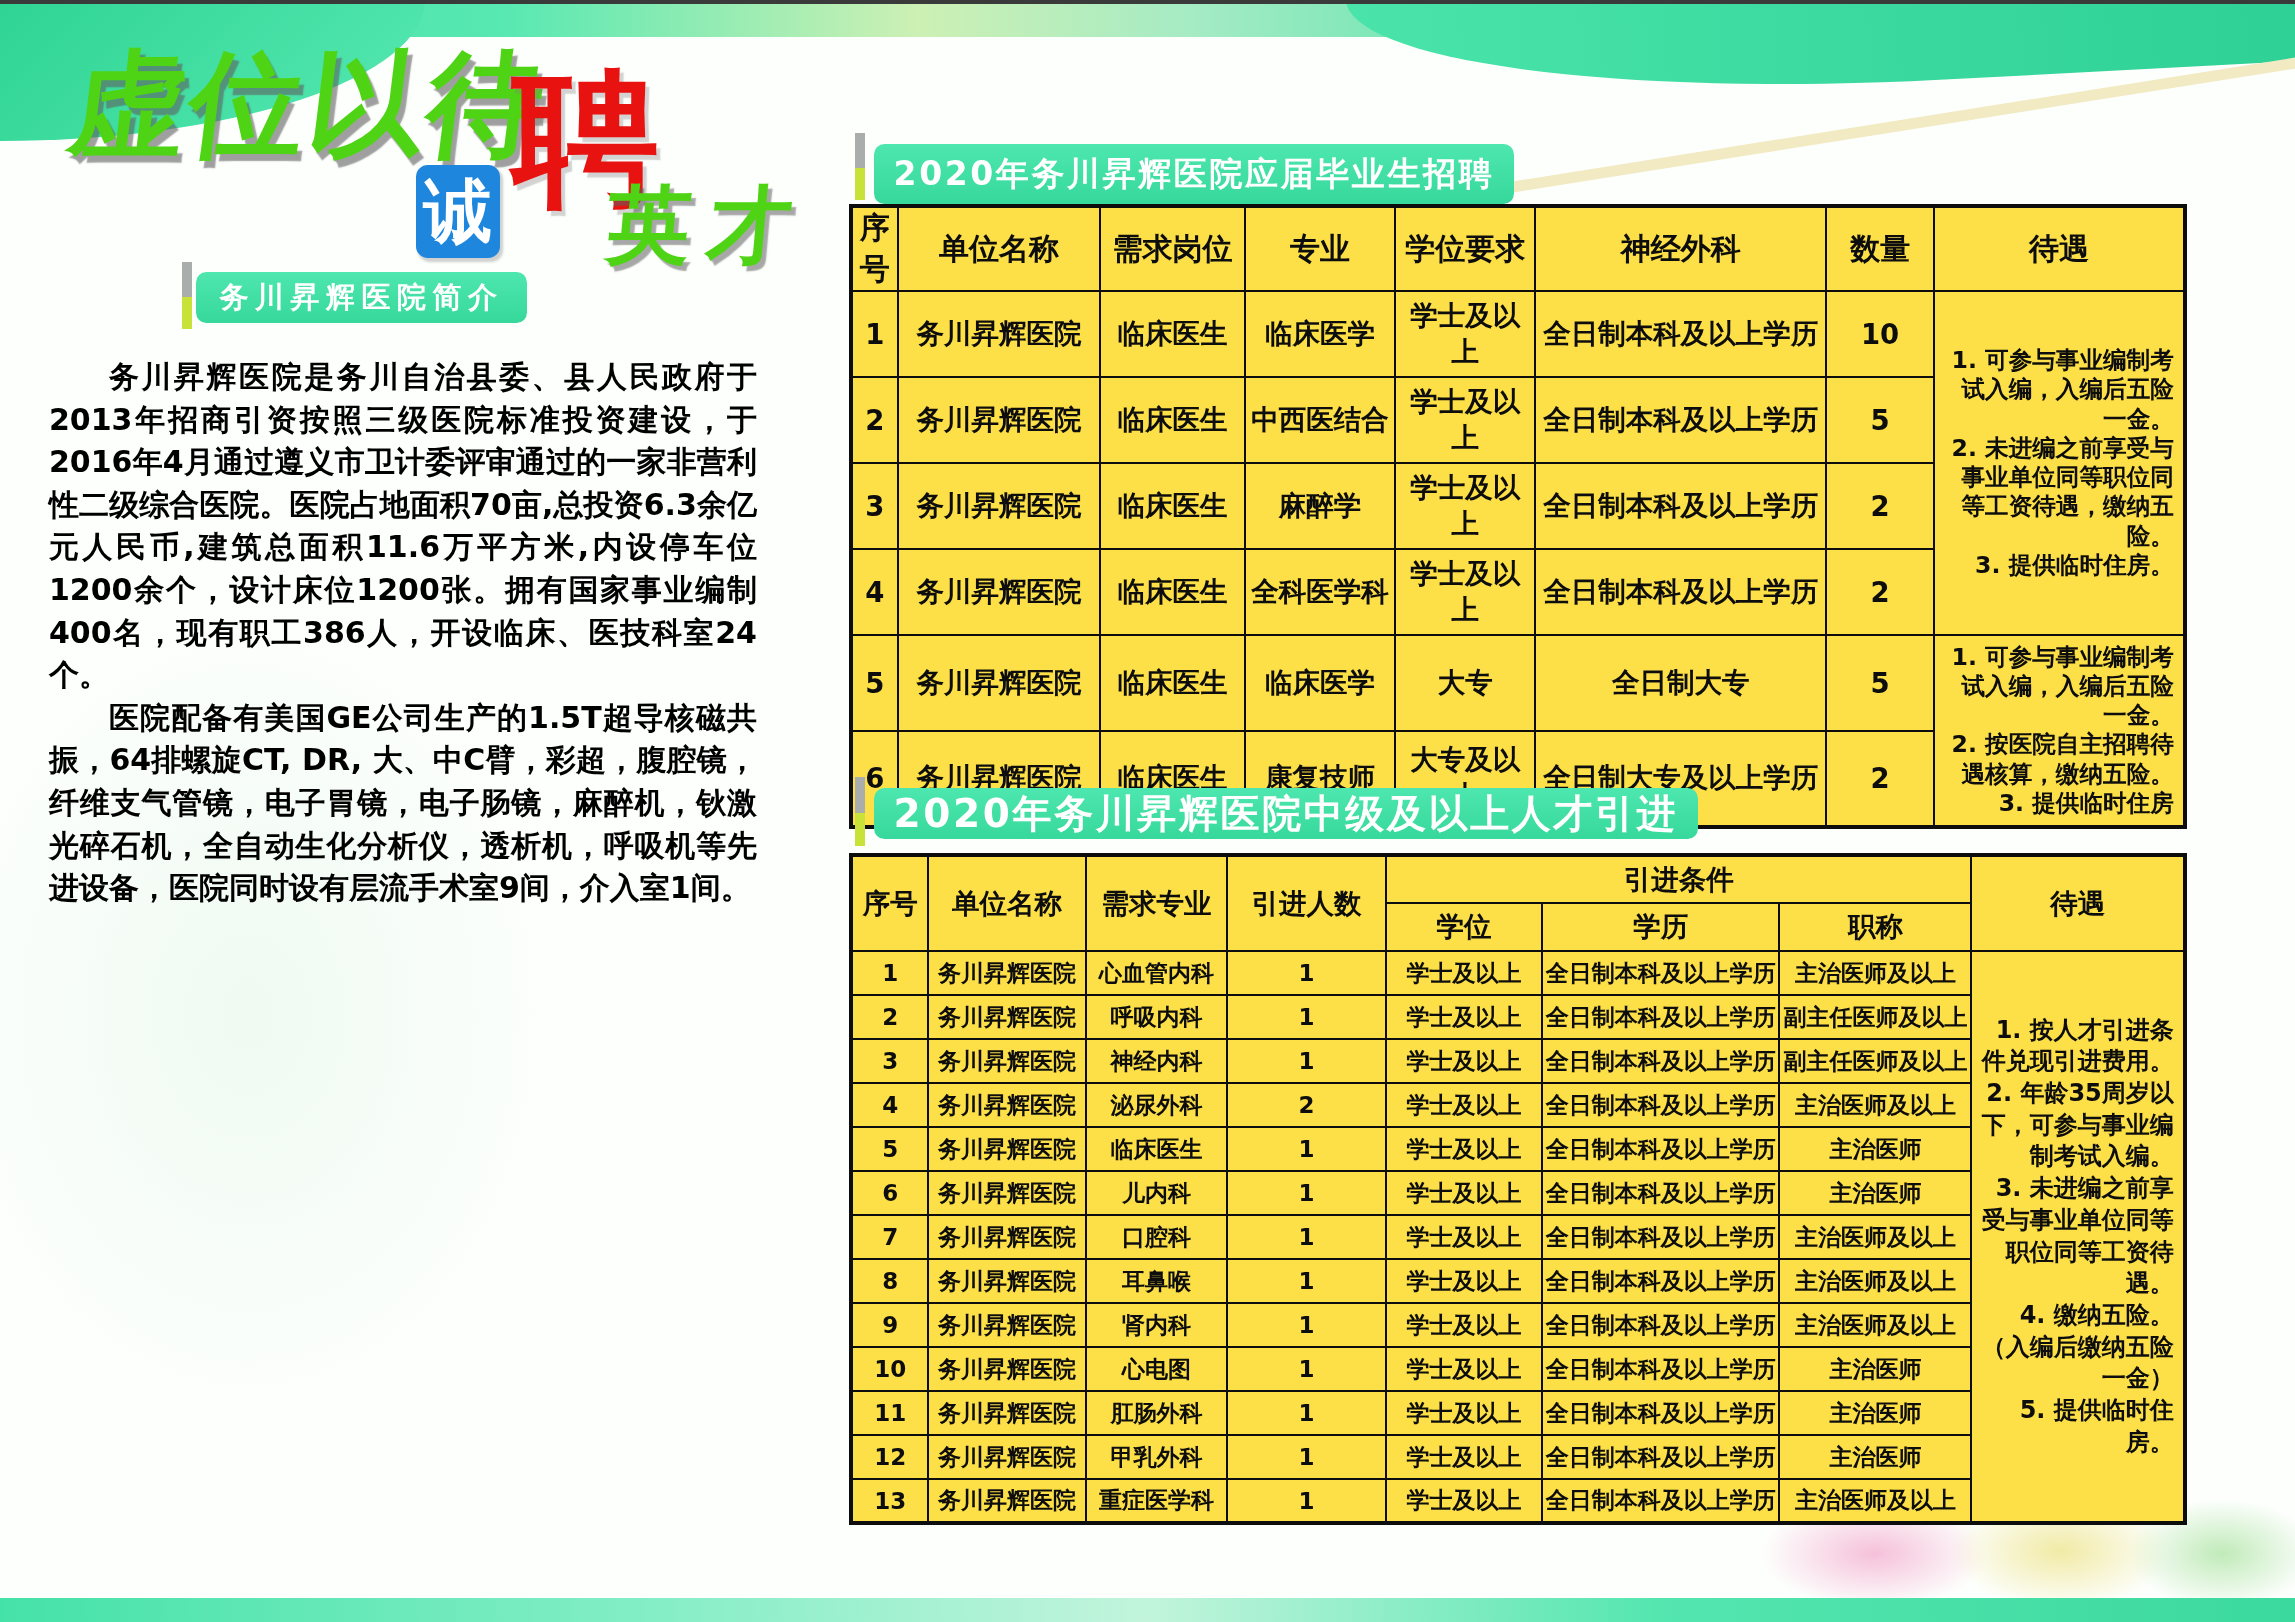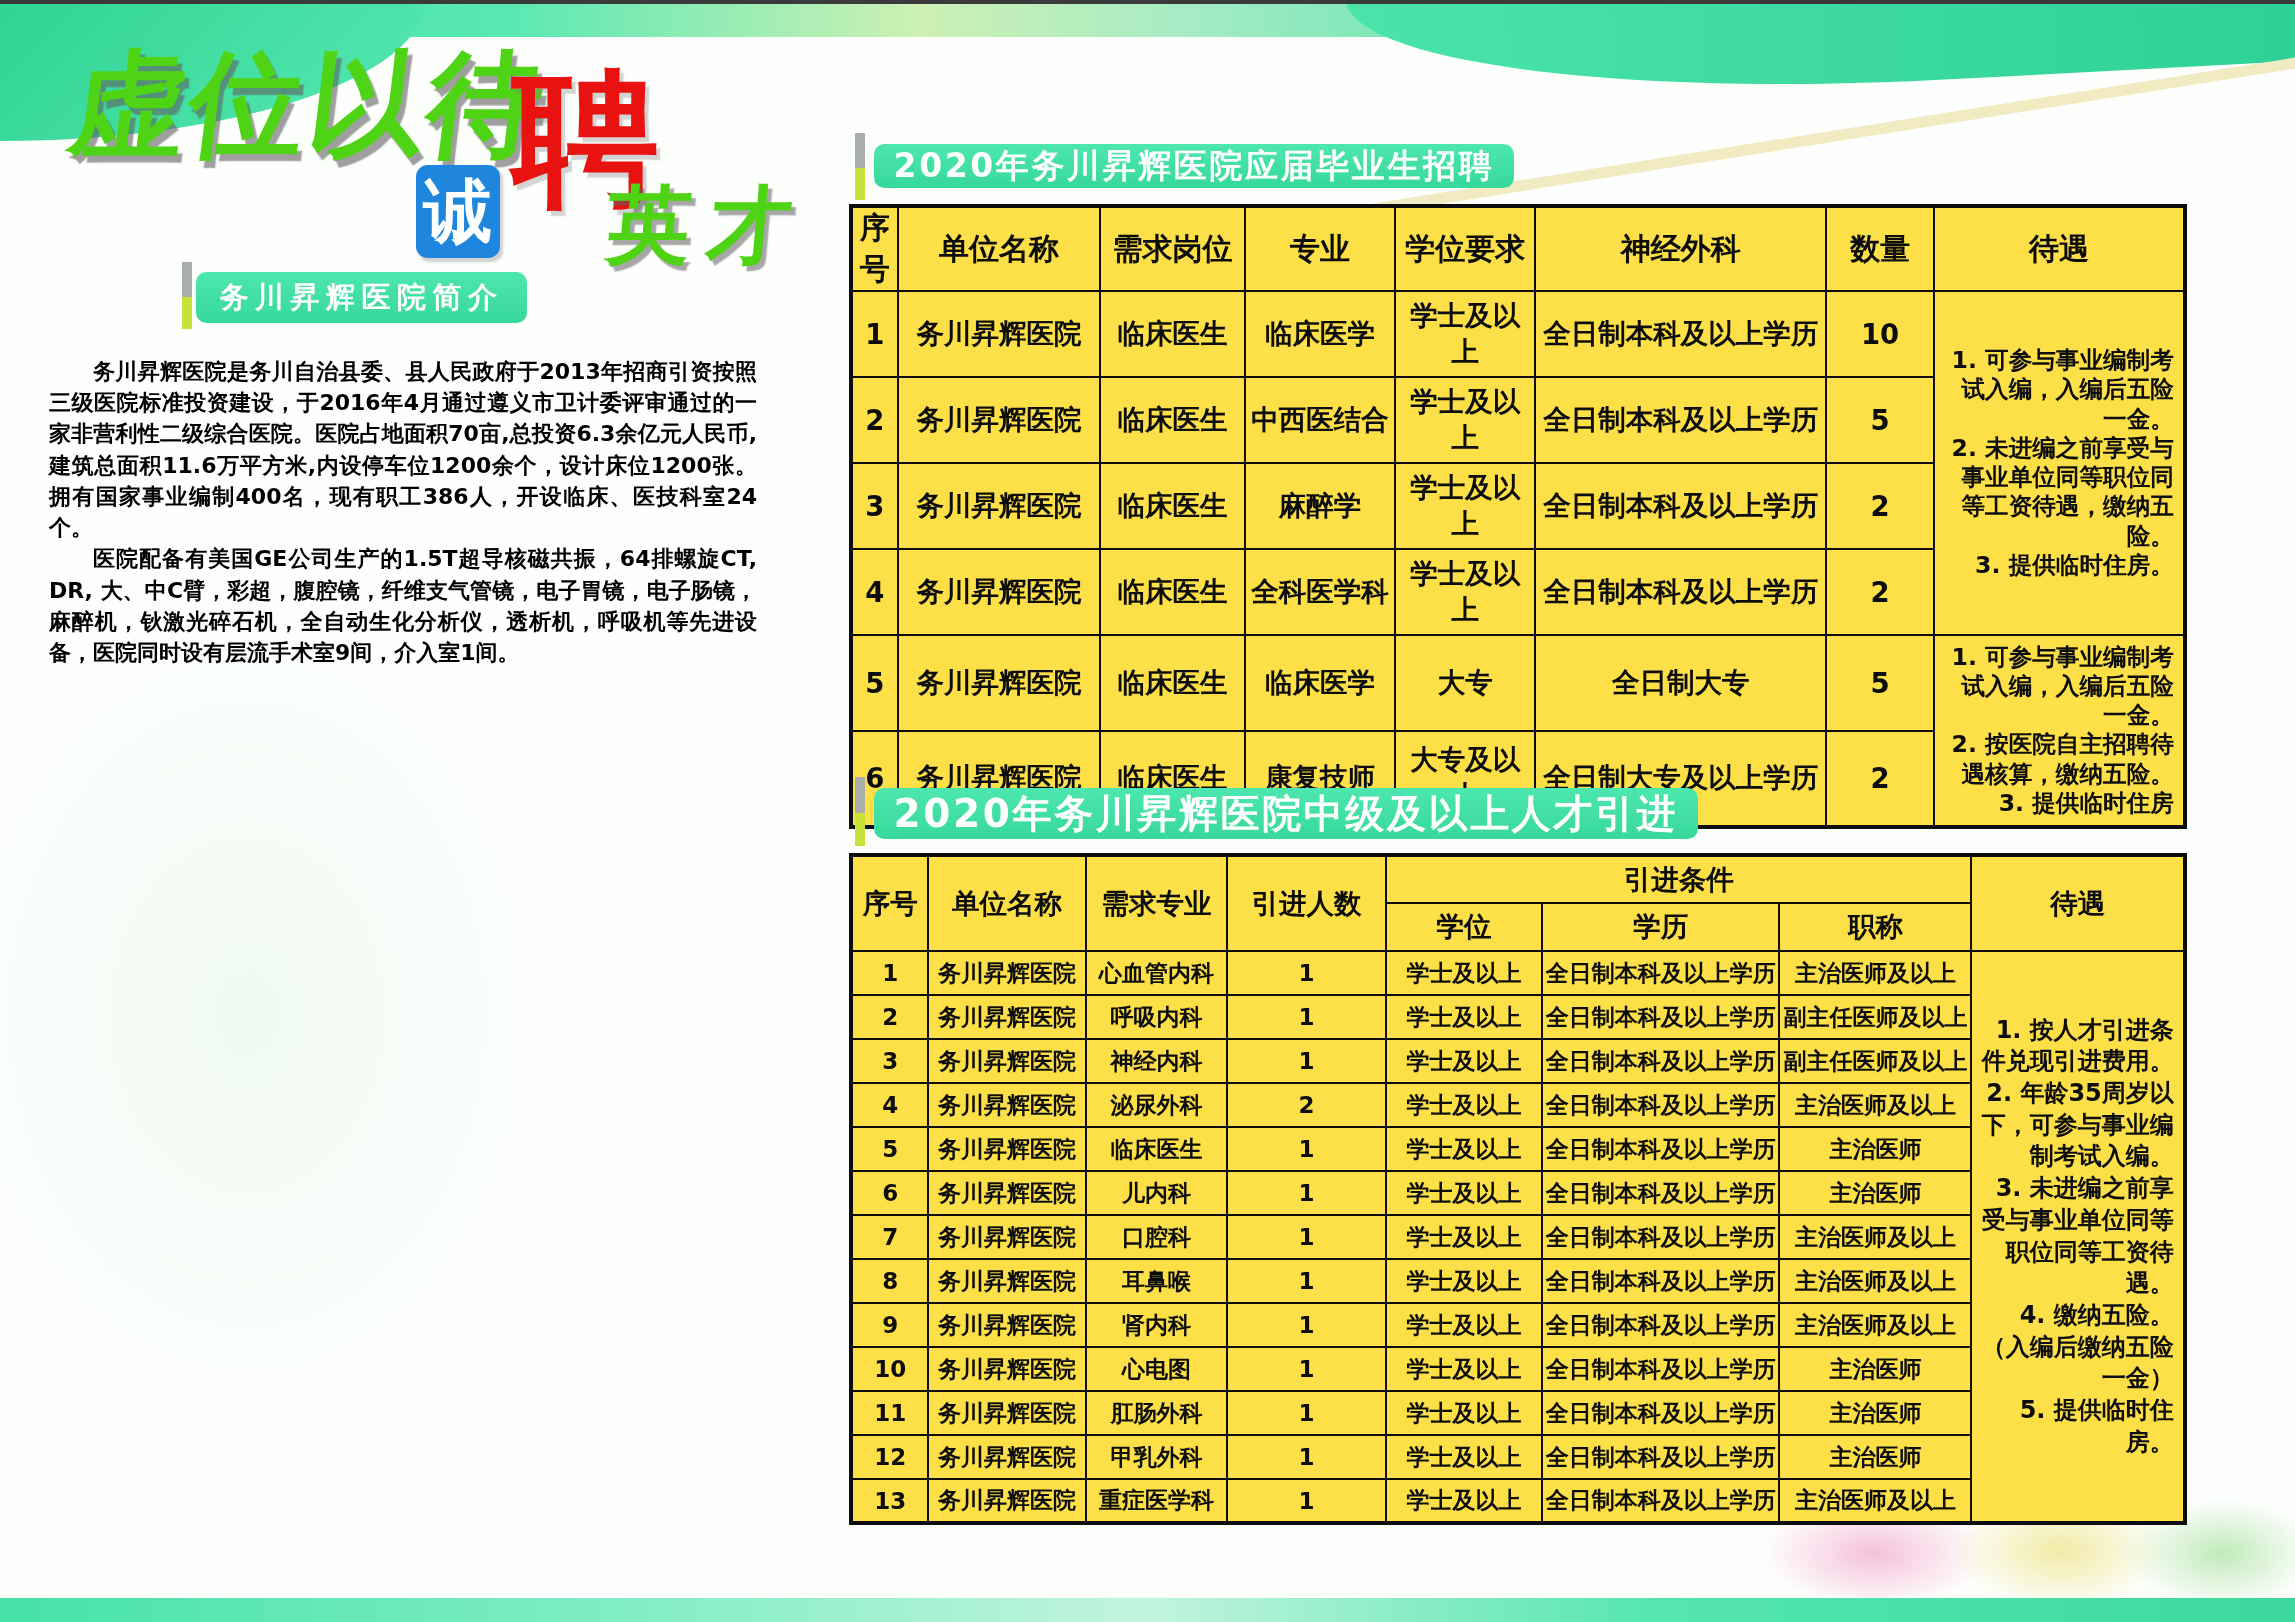--- a/index.html
+++ b/index.html
@@ -37,28 +37,28 @@
          border-radius:11.8px;display:flex;align-items:center;justify-content:center;
          box-shadow:2.6px 3.9px 2.6px rgba(120,120,120,.35);}
   .t-cheng-box span{color:#fff;font-size:69px;font-weight:900;}
   .t-yingcai{position:absolute;left:607px;top:169px;font-size:84px;font-weight:900;letter-spacing:17px;
          color:#4fd415;transform:skewX(-5deg);text-shadow:4.6px 5.2px 1.3px rgba(95,95,95,.55);white-space:nowrap;}
   
   .pill{position:absolute;display:flex;align-items:center;justify-content:center;
         background:linear-gradient(180deg,#4de7af,#37d89b);color:#fff;font-weight:bold;
         border-radius:10.5px;white-space:nowrap;}
   .pill.intro{left:196px;top:272px;height:51px;padding:0 23.6px;font-size:29px;letter-spacing:6.5px;}
-  .pill.t1{left:874px;top:144px;height:44px;padding:0 19.6px;font-size:33px;letter-spacing:2.6px;}
+  .pill.t1{left:874px;top:144px;height:60px;padding:0 19.6px;font-size:33px;letter-spacing:2.6px;}
   .pill.t2{left:874px;top:788px;height:51px;padding:0 19.6px;font-size:39px;letter-spacing:2.6px;}
   .accent-bar{position:absolute;width:9.8px;background:linear-gradient(180deg,#a9adab 0%,#a9adab 52%,#c8e23a 52%,#c8e23a 100%);}
   .bar-intro{left:182px;top:262px;height:67px;}
   .bar-t1{left:855px;top:133px;height:67px;}
   .bar-t2{left:855px;top:777px;height:69px;}
   
-  .intro-text{position:absolute;left:49px;top:356px;width:708px;font-size:22px;line-height:1.42;
+  .intro-text{position:absolute;left:49px;top:356px;width:708px;font-size:30px;line-height:1.42;
               font-weight:bold;text-align:justify;color:#000;}
   .intro-text p{margin:0;text-indent:2em;}
   
   .tbl-wrap{position:absolute;}
   .tbl-wrap.one{left:849px;top:204px;width:1338px;}
   .tbl-wrap.two{left:849px;top:853px;width:1338px;}
   table{width:100%;border-collapse:collapse;table-layout:fixed;background:#fde047;border:4.6px solid #0d0d0d;}
   th,td{border:2.6px solid #0d0d0d;text-align:center;vertical-align:middle;font-weight:bold;color:#0d0d0d;
         padding:0 2.6px;overflow:hidden;}
   .t1 th{font-size:30px;}

